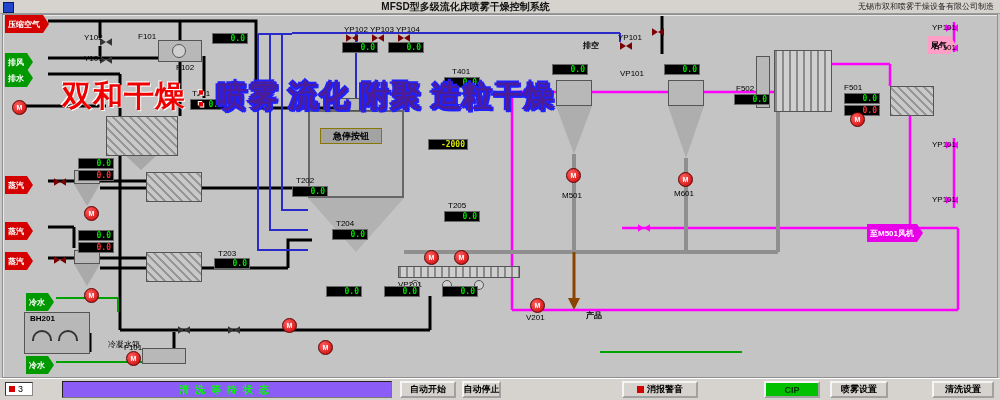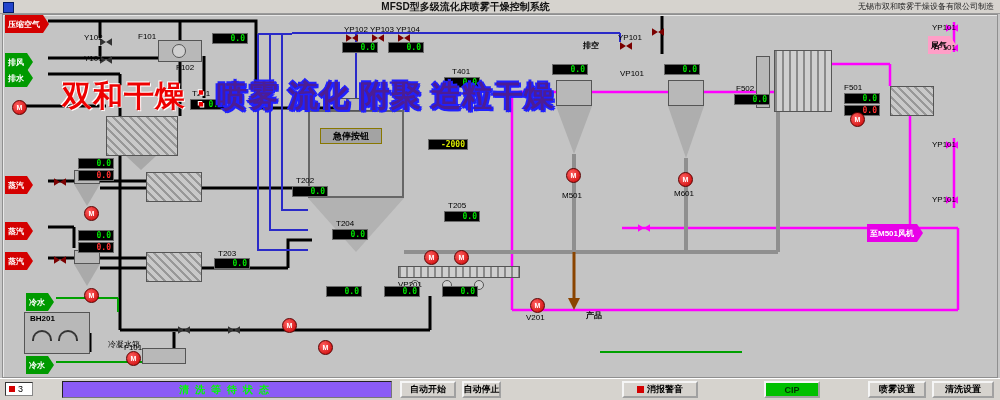--- a/index.html
+++ b/index.html
@@ -245,17 +245,17 @@
     </div>
     <div id="statusbar">清洗等待状态</div>
     <button class="btn" style="left:400px;width:56px;">自动开始</button>
     <button class="btn" style="left:434px;width:39px;margin-left:28px;">自动停止</button>
     <button class="btn" style="left:622px;width:76px;">
       <span class="mico"></span>
       <span>消报警音</span>
     </button>
     <button class="btn" id="btn-spray" style="left:702px;width:50px;margin-top:20px;">喷 雾</button>
     <button class="btn" id="btn-cip" style="left:764px;width:56px;">CIP</button>
-    <button class="btn" style="left:868px;width:58px;">喷雾设置</button>
+    <button class="btn" style="left:830px;width:58px;">喷雾设置</button>
     <button class="btn" style="left:932px;width:62px;">清洗设置</button>
   </div>
 
 </div>
 
 </body></html>

